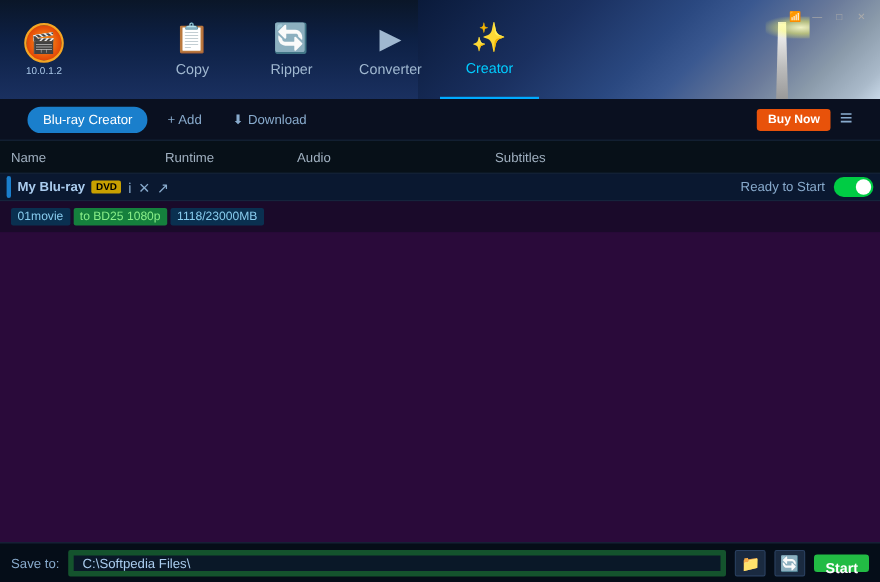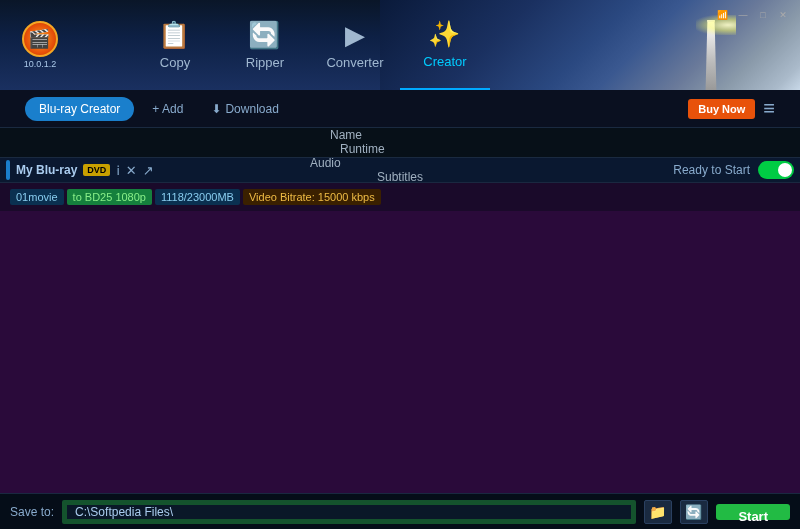--- a/index.html
+++ b/index.html
@@ -209,21 +209,20 @@
     
     .table-header {
       background: #071018;
       height: 30px;
       display: flex;
       align-items: center;
       padding: 0 10px;
       border-bottom: 1px solid #1a2a40;
       color: #a0b0c0;
       font-size: 12px;
-      flex-direction: column;
     }
 
     .col-name { width: 140px; }
     .col-runtime { width: 120px; }
     .col-audio { width: 180px; }
     .col-subtitles { flex: 1; }
 
     
     .file-row {
       background: #0a1830;
@@ -353,21 +352,21 @@
       justify-content: center;
       cursor: pointer;
       border-radius: 2px;
       font-size: 14px;
     }
 
     .start-btn {
       background: #22bb44;
       color: #fff;
       border: none;
-      padding: 5px 22px;
+      padding: 5px 10px;
       font-size: 13px;
       font-weight: bold;
       cursor: pointer;
       border-radius: 3px;
       height: 16px;
     }
 
     .purple-area {
       background: #2a0a3a;
       height: calc(529px - 90px - 38px - 30px - 62px);
@@ -442,21 +441,20 @@
   <div class="ready-status">
     <span>Ready to Start</span>
     <div class="toggle-on"></div>
   </div>
 </div>
 
 <div class="info-row">
   <span class="tag">01movie</span>
   <span class="tag tag-green">to BD25 1080p</span>
   <span class="tag">1118/23000MB</span>
-  <span class="tag tag-video">Video Bitrate: 15000 kbps</span>
 </div>
 
 <div class="purple-area"></div>
 
 <div class="footer">
   <span class="save-label">Save to:</span>
   <input class="path-input" type="text" value="C:\Softpedia Files\" style="">
   <div class="folder-btn">📁</div>
   <div class="folder-btn">🔄</div>
   <button class="start-btn">Start</button>

